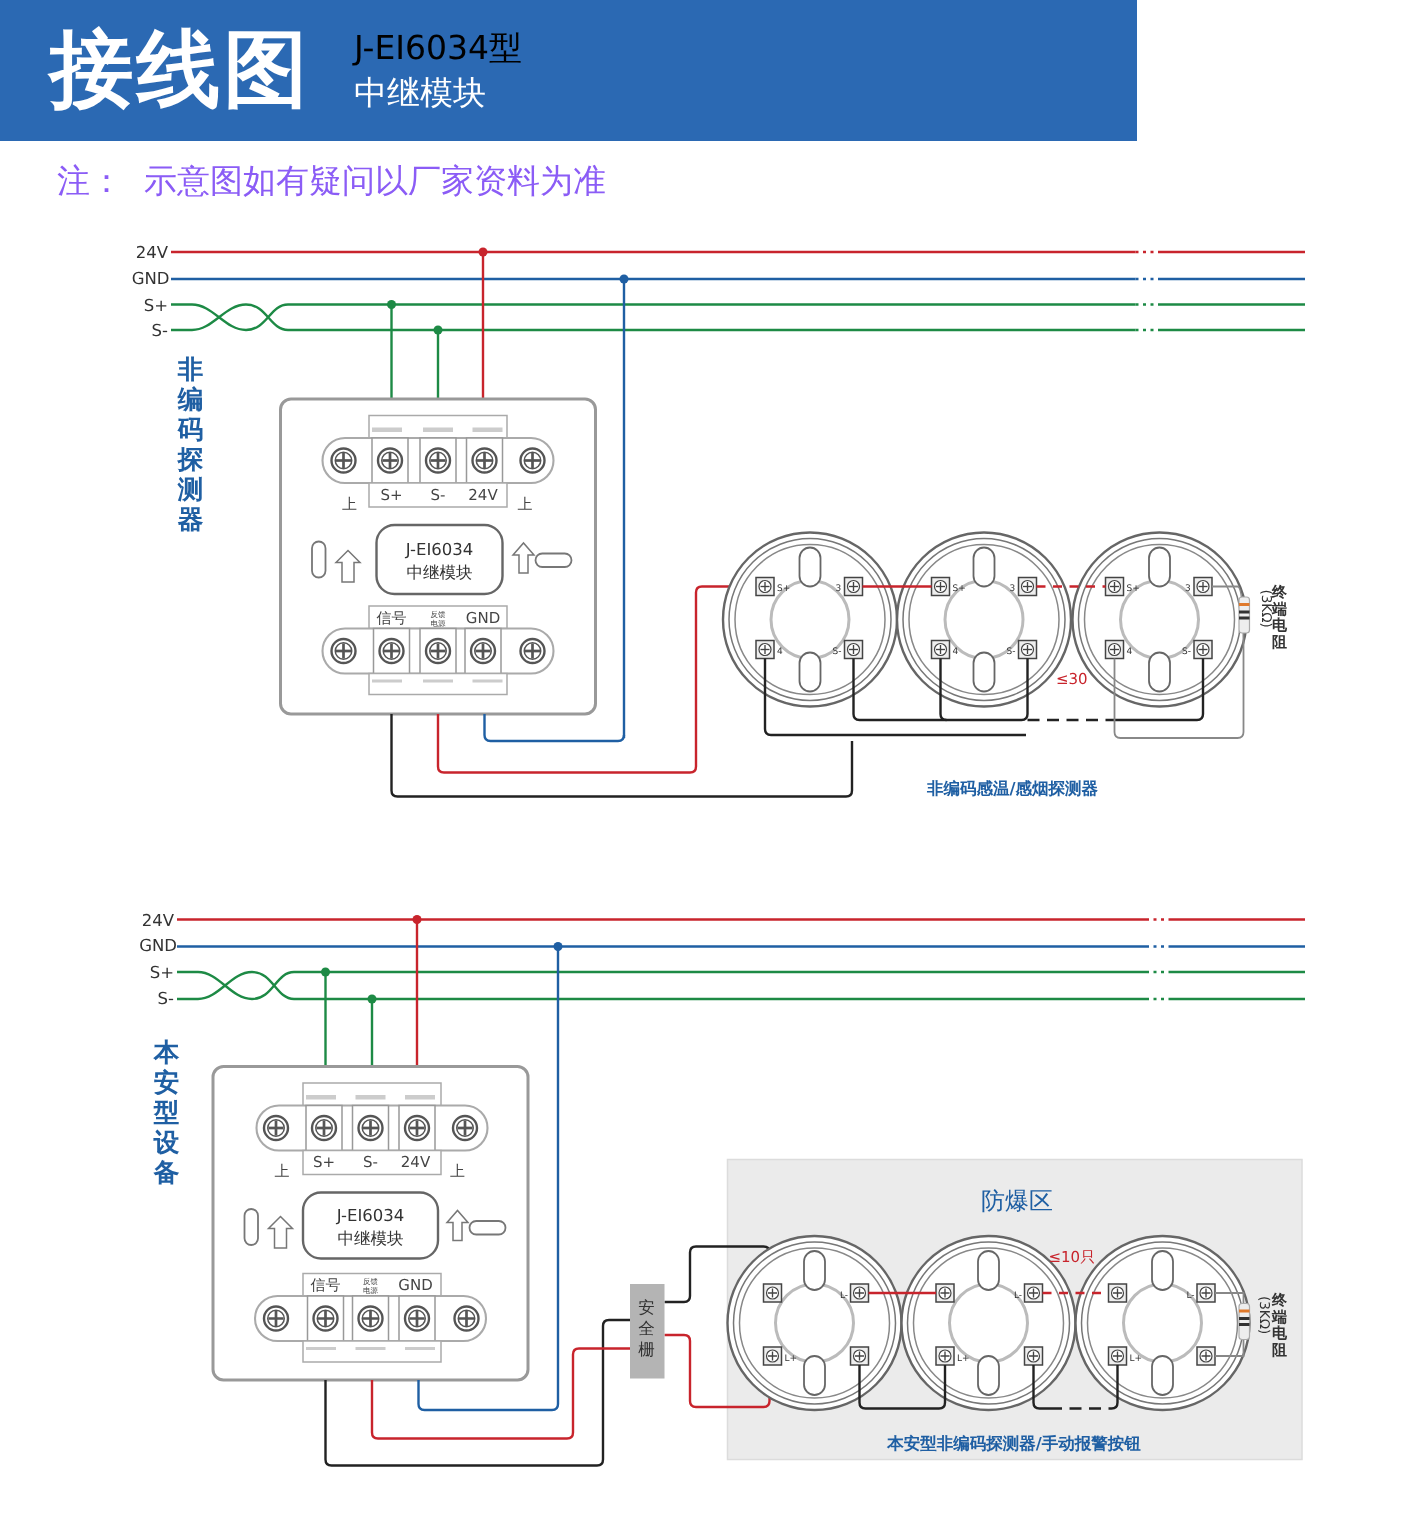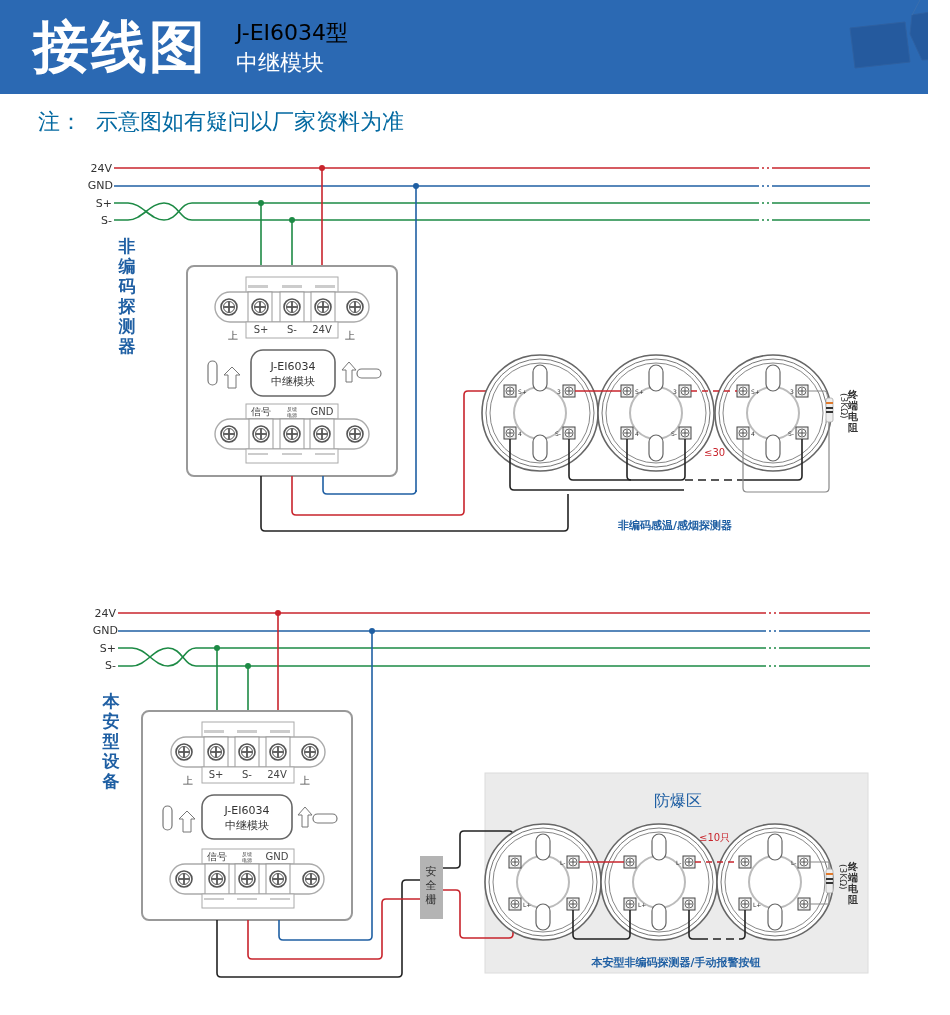--- a/index.html
+++ b/index.html
@@ -1,22 +1,22 @@
 <!DOCTYPE html>
 <html><head>
 <meta charset="utf-8">
 <style>
   html, body { margin: 0; padding: 0; background: #ffffff; }
   body { width: 950px; height: 1015px; position: relative; overflow: hidden; font-family: "DejaVu Sans", "Liberation Sans", sans-serif; }
-  .header { position: absolute; left: 0; top: 0; width: 928px; height: 94px; background: #2b69b3; overflow: hidden; }
+  .header { position: absolute; left: 0; top: 0; width: 758px; height: 94px; background: #2b69b3; overflow: hidden; }
   .header .big { position: absolute; left: 33px; top: 12px; font-size: 56px; font-weight: bold; color: #ffffff; letter-spacing: 2px; line-height: 70px; }
   .header .sub1 { position: absolute; left: 236px; top: 20px; font-size: 22px; color: #000000; line-height: 26px; }
   .header .sub2 { position: absolute; left: 236px; top: 50px; font-size: 22px; color: #ffffff; line-height: 26px; }
   .header svg.deco { position: absolute; left: 650px; top: 0; }
-  .note { position: absolute; left: 38px; top: 106px; font-size: 22px; color: #0369a1; line-height: 32px; white-space: pre; }
+  .note { position: absolute; left: 38px; top: 106px; font-size: 22px; color: #8b5cf6; line-height: 32px; white-space: pre; }
   svg.dia { position: absolute; left: 0; top: 0; }
   .lbl { font-family: "DejaVu Sans", "Liberation Sans", sans-serif; }
 </style>
 </head>
 <body>
 
 <div class="header">
   <svg class="deco" width="300" height="94">
     <g fill="#24589b" opacity="0.85" stroke="#2f5f9e" stroke-width="1">
       <polygon points="200,28 255,22 260,62 205,68"></polygon>

